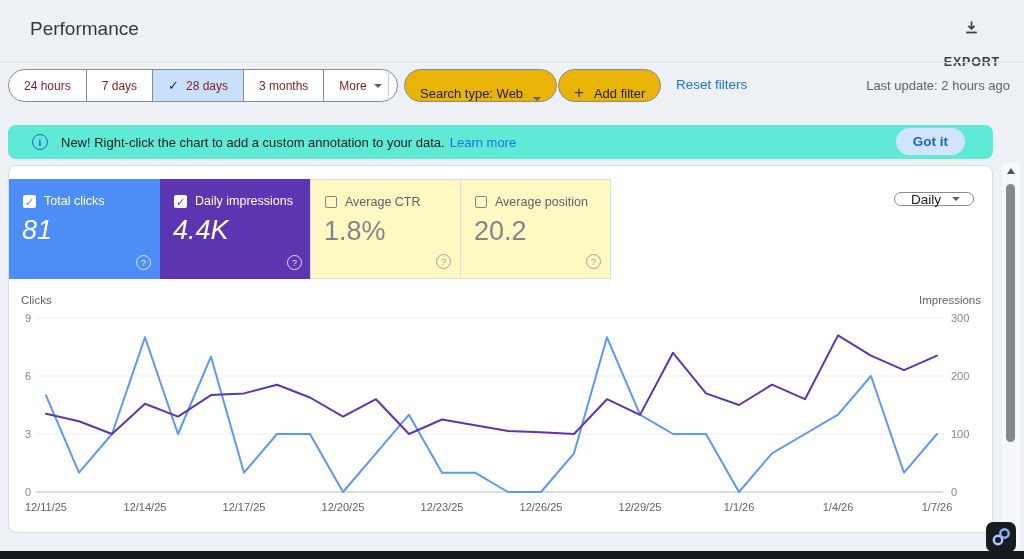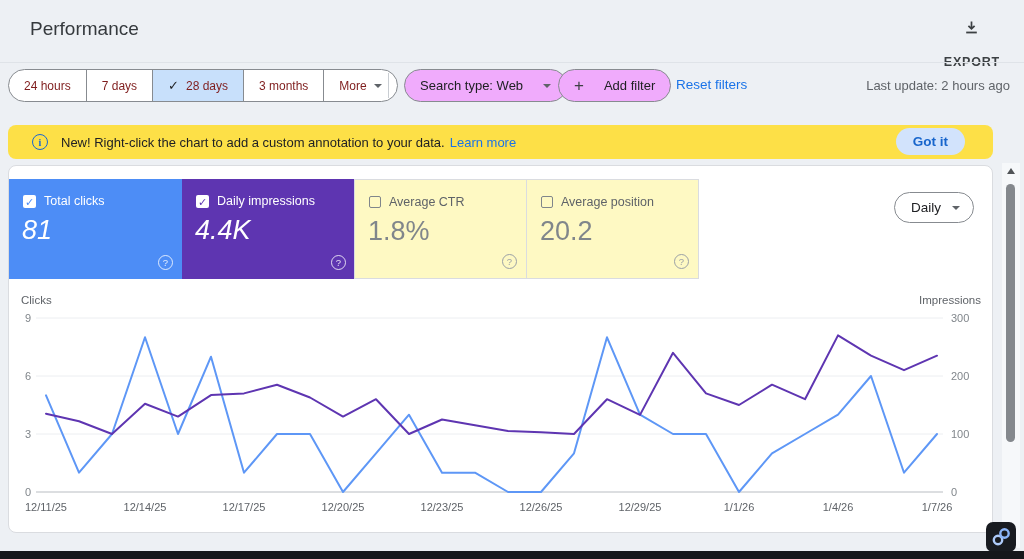--- a/index.html
+++ b/index.html
@@ -19,64 +19,64 @@
   .seg-group{position:absolute;left:8px;top:69px;display:inline-flex;background:#fff;
     border:1px solid #878b90;border-radius:17px;overflow:hidden;height:33px;box-sizing:border-box;}
   .seg{display:flex;align-items:center;gap:7px;padding:0 15px;font-size:12px;color:#7f1d1d;
     border-right:1px solid #878b90;cursor:pointer;white-space:nowrap;}
   .seg:last-child{border-right:none;}
   .seg.selected{background:#c8e0fb;}
   .check-glyph::before{content:"✓";font-size:13px;color:#1f2023;}
   .caret{width:0;height:0;border-left:4px solid transparent;border-right:4px solid transparent;
     border-top:4.5px solid #5f6368;display:inline-block;}
   .v-divider{position:absolute;left:388px;top:73px;width:1px;height:25px;background:#c9cdd2;}
-  .pill-btn{position:absolute;top:69px;height:33px;box-sizing:border-box;display:flex;align-items:center;
-    gap:20px;padding:0 15px;background:#f0abfc;border:1px solid #878b90;border-radius:17px;
+  .pill-btn{position:absolute;top:69px;height:33px;box-sizing:border-box;display:flex;align-items:flex-end;
+    gap:10px;padding:0 15px;background:#eab308;border:1px solid #878b90;border-radius:17px;
     font-size:13px;color:#202124;cursor:pointer;white-space:nowrap;}
   .pill-search{left:404px;}
   .pill-addfilter{left:558px;}
   .plus-glyph::before{content:"+";font-size:17px;color:#3c4043;line-height:1;}
   .reset-link{position:absolute;left:676px;top:77px;font-size:13.5px;color:#1a73e8;cursor:pointer;}
   .last-update{position:absolute;right:14px;top:78px;font-size:13px;color:#5f6368;}
 
   
   .banner{position:absolute;left:8px;top:125px;width:985px;height:34px;box-sizing:border-box;
-    background:#fde047;border-radius:8px;display:flex;align-items:center;padding-left:24px;}
+    background:#5eead4;border-radius:8px;display:flex;align-items:center;padding-left:24px;}
   .info-icon{width:16px;height:16px;border:1.6px solid #1967d2;border-radius:50%;box-sizing:border-box;
     display:flex;align-items:center;justify-content:center;flex:0 0 auto;}
   .info-icon::before{content:"i";font-size:10px;color:#1967d2;font-weight:700;font-family:"Liberation Serif",serif;}
   .banner-text{margin-left:13px;font-size:13px;color:#202124;}
   .banner-link{margin-left:5px;font-size:13px;color:#1a73e8;cursor:pointer;}
   .gotit-btn{position:absolute;right:28px;top:3px;background:#d2e3fc;border-radius:15px;
     padding:6px 17px;font-size:13.5px;font-weight:600;color:#1765cc;cursor:pointer;}
 
   
   .card{position:absolute;left:8px;top:165px;width:985px;height:368px;background:#fff;
     border:1px solid #dadce0;border-radius:8px;box-sizing:border-box;}
   .tiles{position:absolute;left:0;top:13px;display:flex;}
-  .tile{width:173px;height:100px;position:relative;box-sizing:border-box;cursor:pointer;}
+  .tile{width:151px;height:100px;position:relative;box-sizing:border-box;cursor:pointer;}
   .tile.unsel{background:#fef9c3;border:1px solid #dadce0;margin-left:-1px;}
   .tile-label-row{position:absolute;left:14px;top:15px;display:flex;align-items:center;gap:8px;}
   .cbx-checked{width:13px;height:13px;background:#fff;border-radius:2px;display:flex;
     align-items:center;justify-content:center;}
   .cbx-checked .checkmark::before{content:"✓";font-size:11px;font-weight:700;}
   .cbx-empty{width:12px;height:12px;border:1.6px solid #80868b;border-radius:2px;box-sizing:border-box;}
   .tile-label{font-size:12.5px;}
   .tile.sel .tile-label{color:#fff;font-weight:500;}
   .tile.unsel .tile-label{color:#5f6368;}
   .tile-value{position:absolute;left:13px;top:36px;font-size:27px;}
   .tile.sel .tile-value{color:#fff;font-style:italic;}
   .tile.unsel .tile-value{color:#80868b;}
   .help-icon{position:absolute;right:9px;bottom:9px;width:15px;height:15px;border-radius:50%;
     box-sizing:border-box;display:flex;align-items:center;justify-content:center;}
   .tile.sel .help-icon{border:1.4px solid rgba(255,255,255,.8);}
   .tile.sel .help-icon::before{content:"?";font-size:9.5px;color:rgba(255,255,255,.85);}
   .tile.unsel .help-icon{border:1.4px solid #9aa0a6;}
   .tile.unsel .help-icon::before{content:"?";font-size:9.5px;color:#9aa0a6;}
-  .daily-btn{position:absolute;right:18px;top:26px;height:31px;box-sizing:border-box;display:flex;
+  .daily-btn{position:absolute;right:18px;top:26px;height:14px;box-sizing:border-box;display:flex;
     align-items:center;gap:11px;padding:0 13px 0 16px;border:1px solid #878b90;border-radius:17px;
     font-size:13.5px;color:#202124;background:#fff;cursor:pointer;}
 
   
   #chart-svg{position:absolute;left:0;top:128px;}
   #chart-svg text.tick{font:11px "Liberation Sans","DejaVu Sans",sans-serif;fill:#80868b;}
   #chart-svg text.xlab{font:11px "Liberation Sans","DejaVu Sans",sans-serif;fill:#5f6368;}
   #chart-svg text.axis-title{font:11.5px "Liberation Sans","DejaVu Sans",sans-serif;fill:#5f6368;}
 
   

